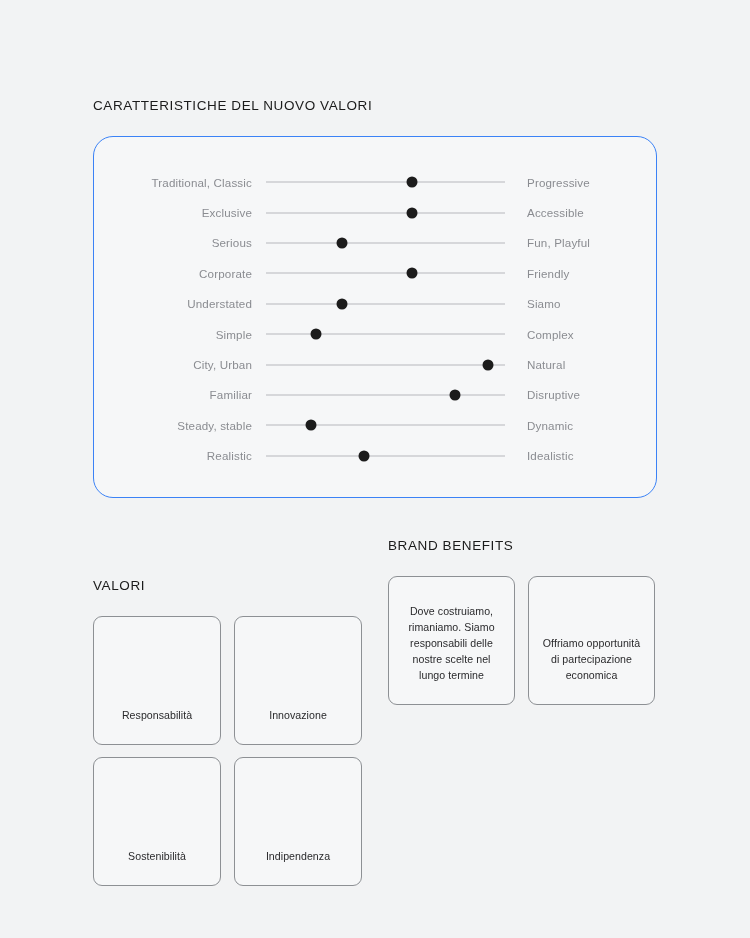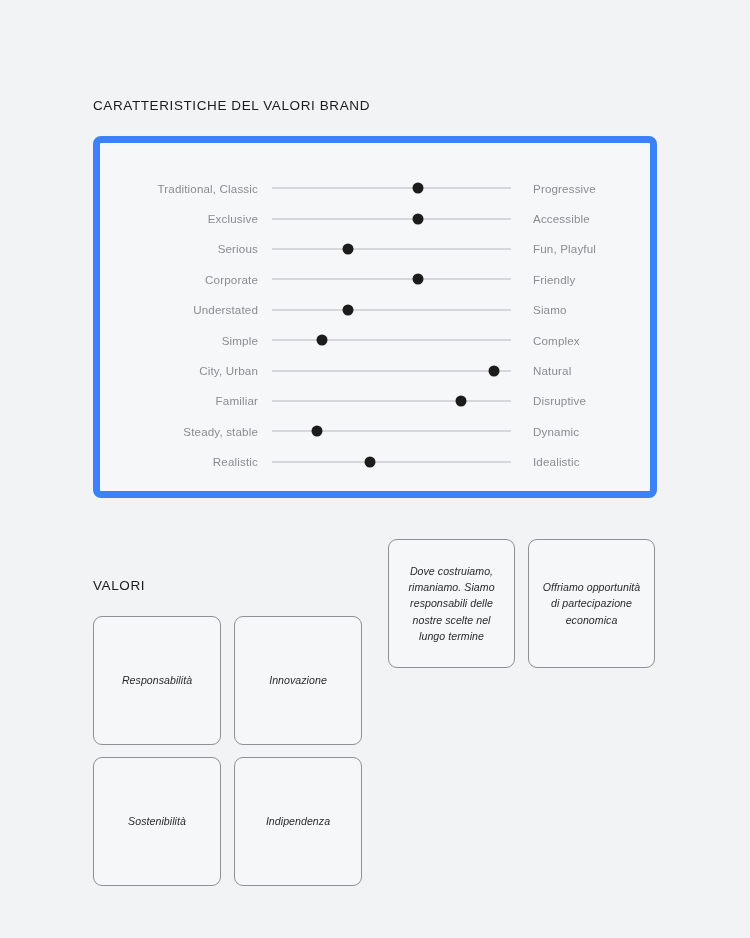--- a/index.html
+++ b/index.html
@@ -38,22 +38,22 @@
     top: 99px;
   }
   .slider-panel {
     position: absolute;
     left: 93px;
     top: 136px;
     width: 564px;
     height: 362px;
     box-sizing: border-box;
     background: #f6f7f8;
-    border: 7px solid #3b82f6;
-    border-radius: 8px;
+    border: 1px solid #3b82f6;
+    border-radius: 20px;
   }
   .slider-list {
     position: absolute;
     left: 0;
     top: 30px;
     width: 100%;
   }
   .slider-row {
     display: flex;
     align-items: center;
@@ -124,46 +124,45 @@
     gap: 12px 13px;
   }
   .card {
     width: 128px;
     height: 129px;
     box-sizing: border-box;
     background: #f6f7f8;
     border: 1px solid #8d9094;
     border-radius: 9px;
     display: flex;
-    align-items: center;
+    align-items: flex-end;
     justify-content: center;
     text-align: center;
-    padding: 0 9px;
-    font-style: italic;
+    padding: 20px 9px;
   }
   .card-grid.benefits .card {
     width: 127px;
   }
   .card-text {
     font-size: 10.6px;
     line-height: 1.52;
     color: #2a2a2c;
     letter-spacing: 0.05px;
   }
   .card-text.value-text {
     font-size: 10.6px;
     color: #2a2a2c;
   }
 </style>
 </head>
 <body>
 
 <div class="page">
 
-  <div class="section-title panel-title-top">CARATTERISTICHE DEL VALORI BRAND</div>
+  <div class="section-title panel-title-top">CARATTERISTICHE DEL NUOVO VALORI</div>
 
   <div class="slider-panel">
     <div class="slider-list" id="slider-list">
         <div class="slider-row">
           <div class="slider-label-left">Traditional, Classic</div>
           <div class="slider-track-wrap">
             <div class="slider-track"></div>
             <div class="slider-dot" style="left: 61%;"></div>
           </div>
           <div class="slider-label-right">Progressive</div>
@@ -255,20 +254,21 @@
         <div class="card">
           <div class="card-text value-text">Sostenibilità</div>
         </div>
         <div class="card">
           <div class="card-text value-text">Indipendenza</div>
         </div>
       </div>
   </div>
 
   <div class="col-benefits">
+    <div class="section-title col-title">BRAND BENEFITS</div>
     <div class="card-grid benefits" id="benefits-grid">
         <div class="card">
           <div class="card-text ">Dove costruiamo, rimaniamo. Siamo responsabili delle nostre scelte nel lungo termine</div>
         </div>
         <div class="card">
           <div class="card-text ">Offriamo opportunità di partecipazione economica</div>
         </div>
       </div>
   </div>
 

